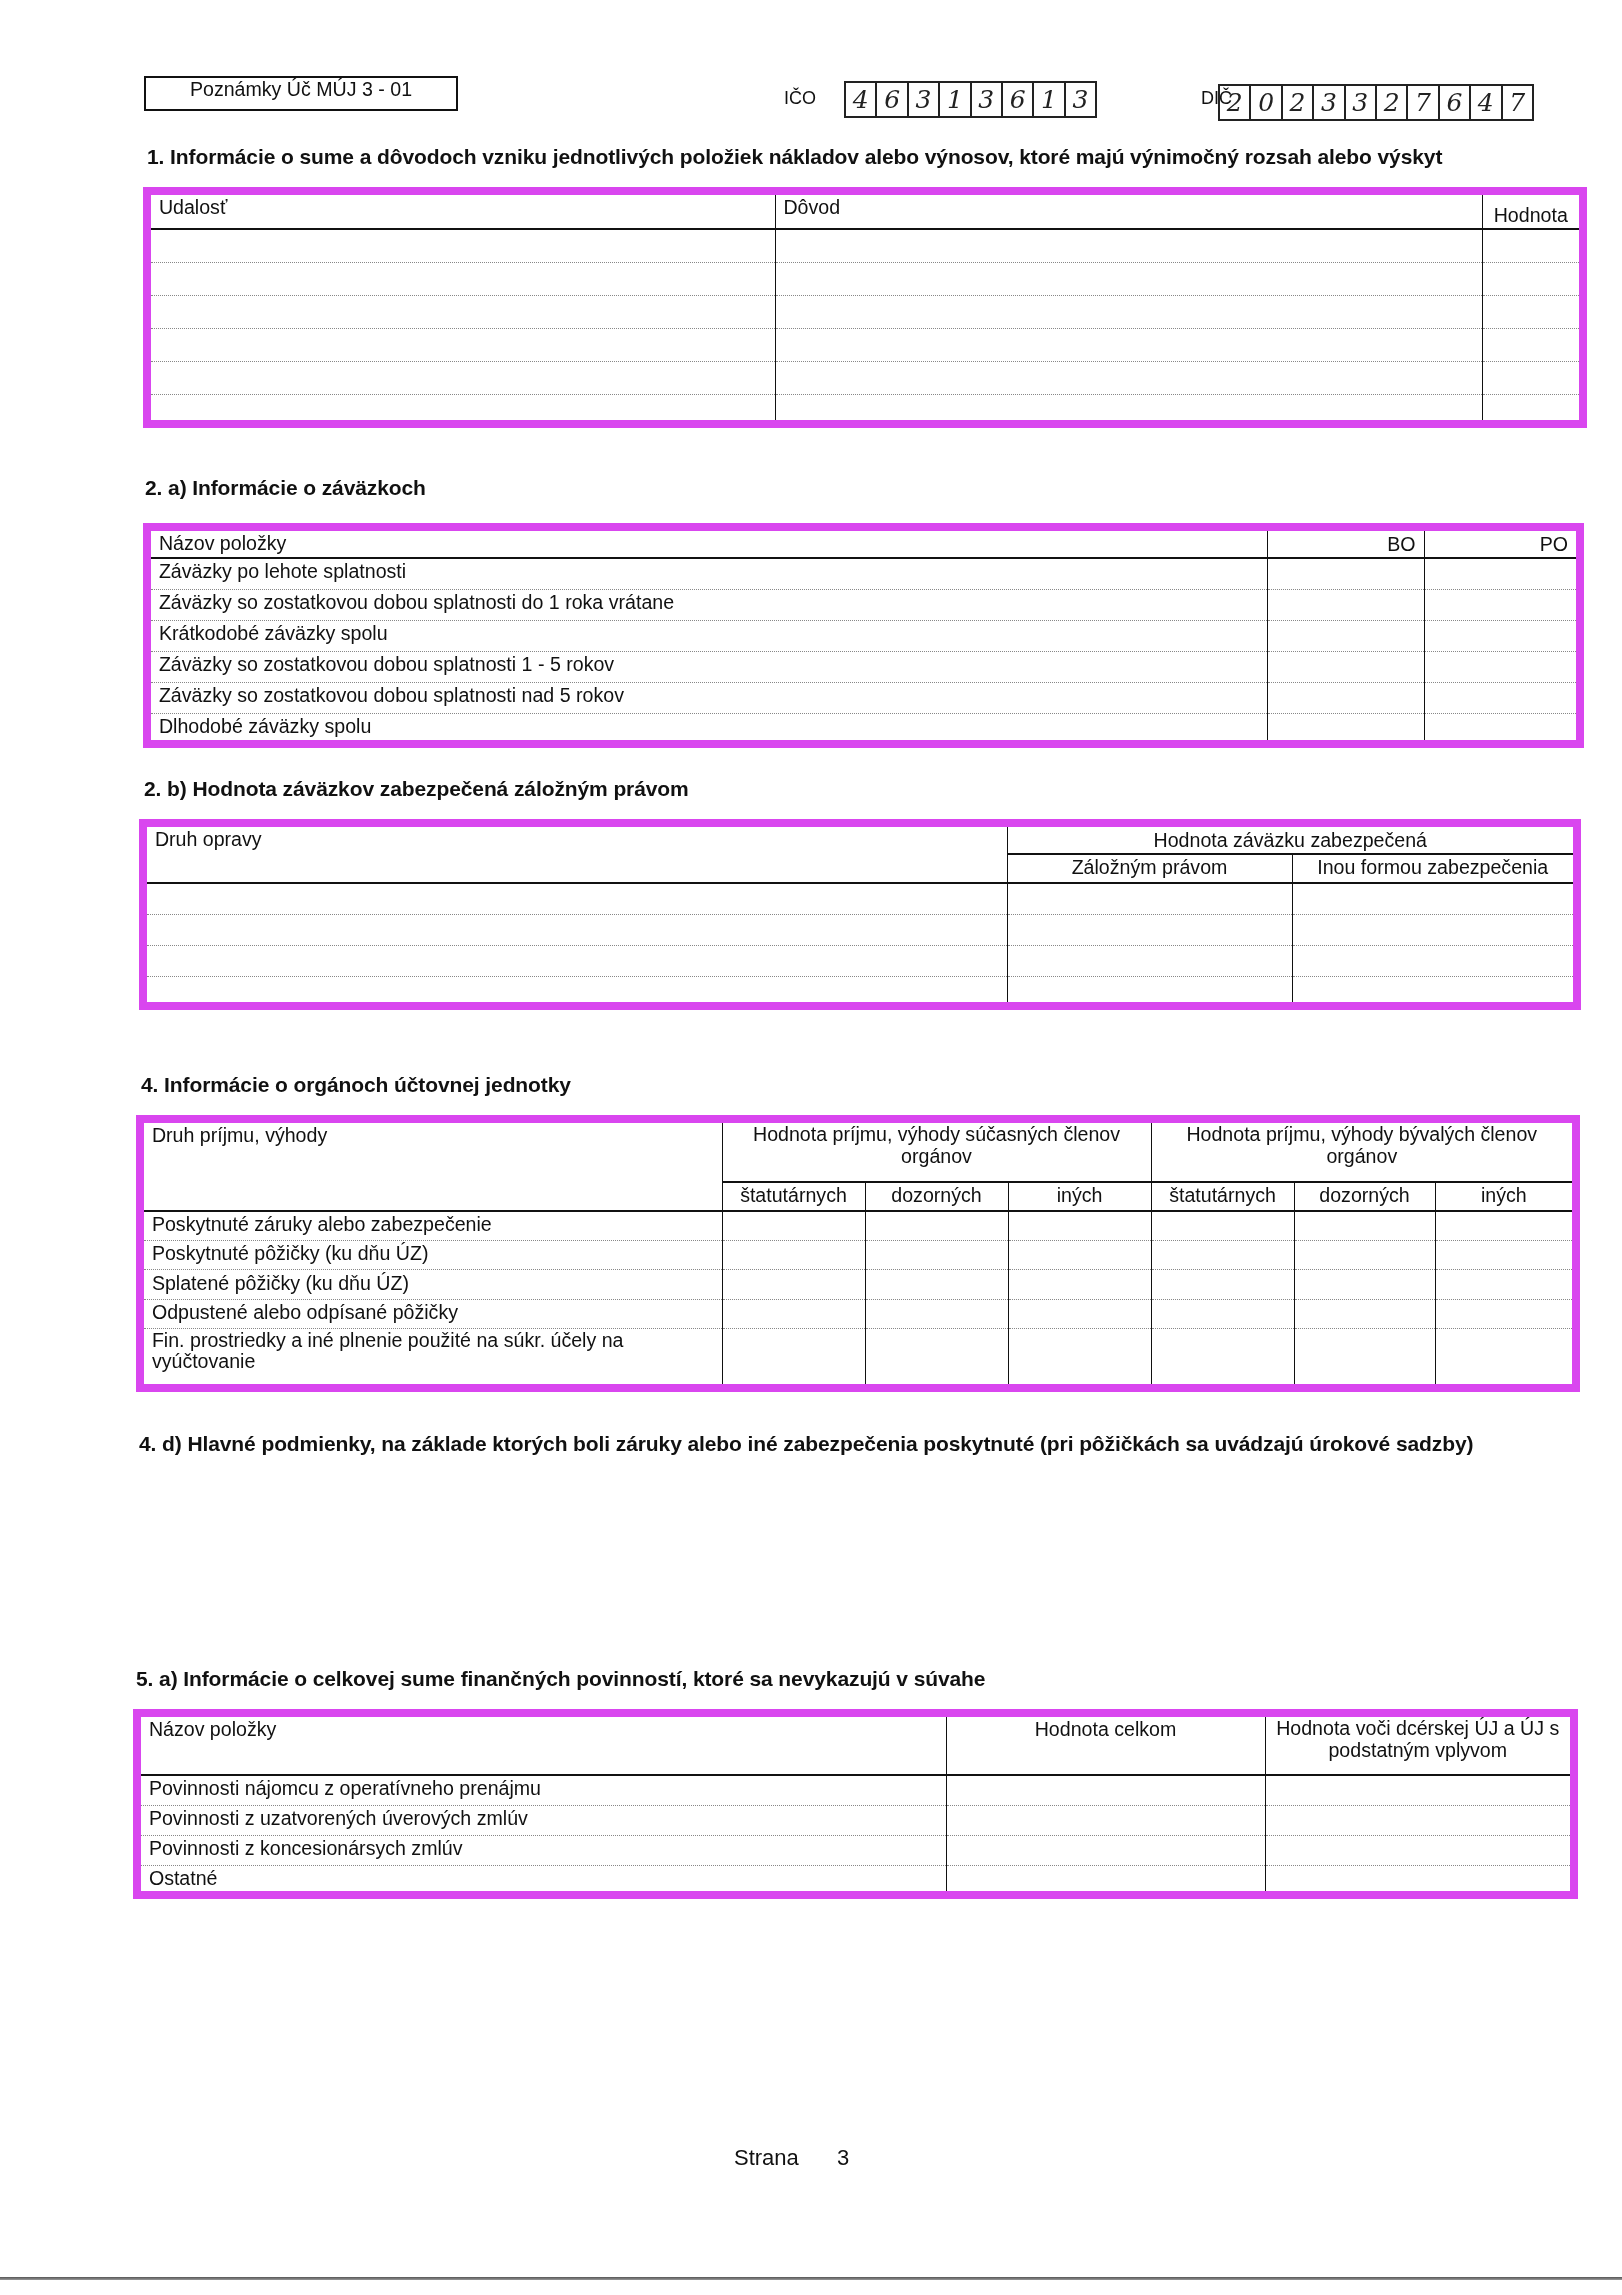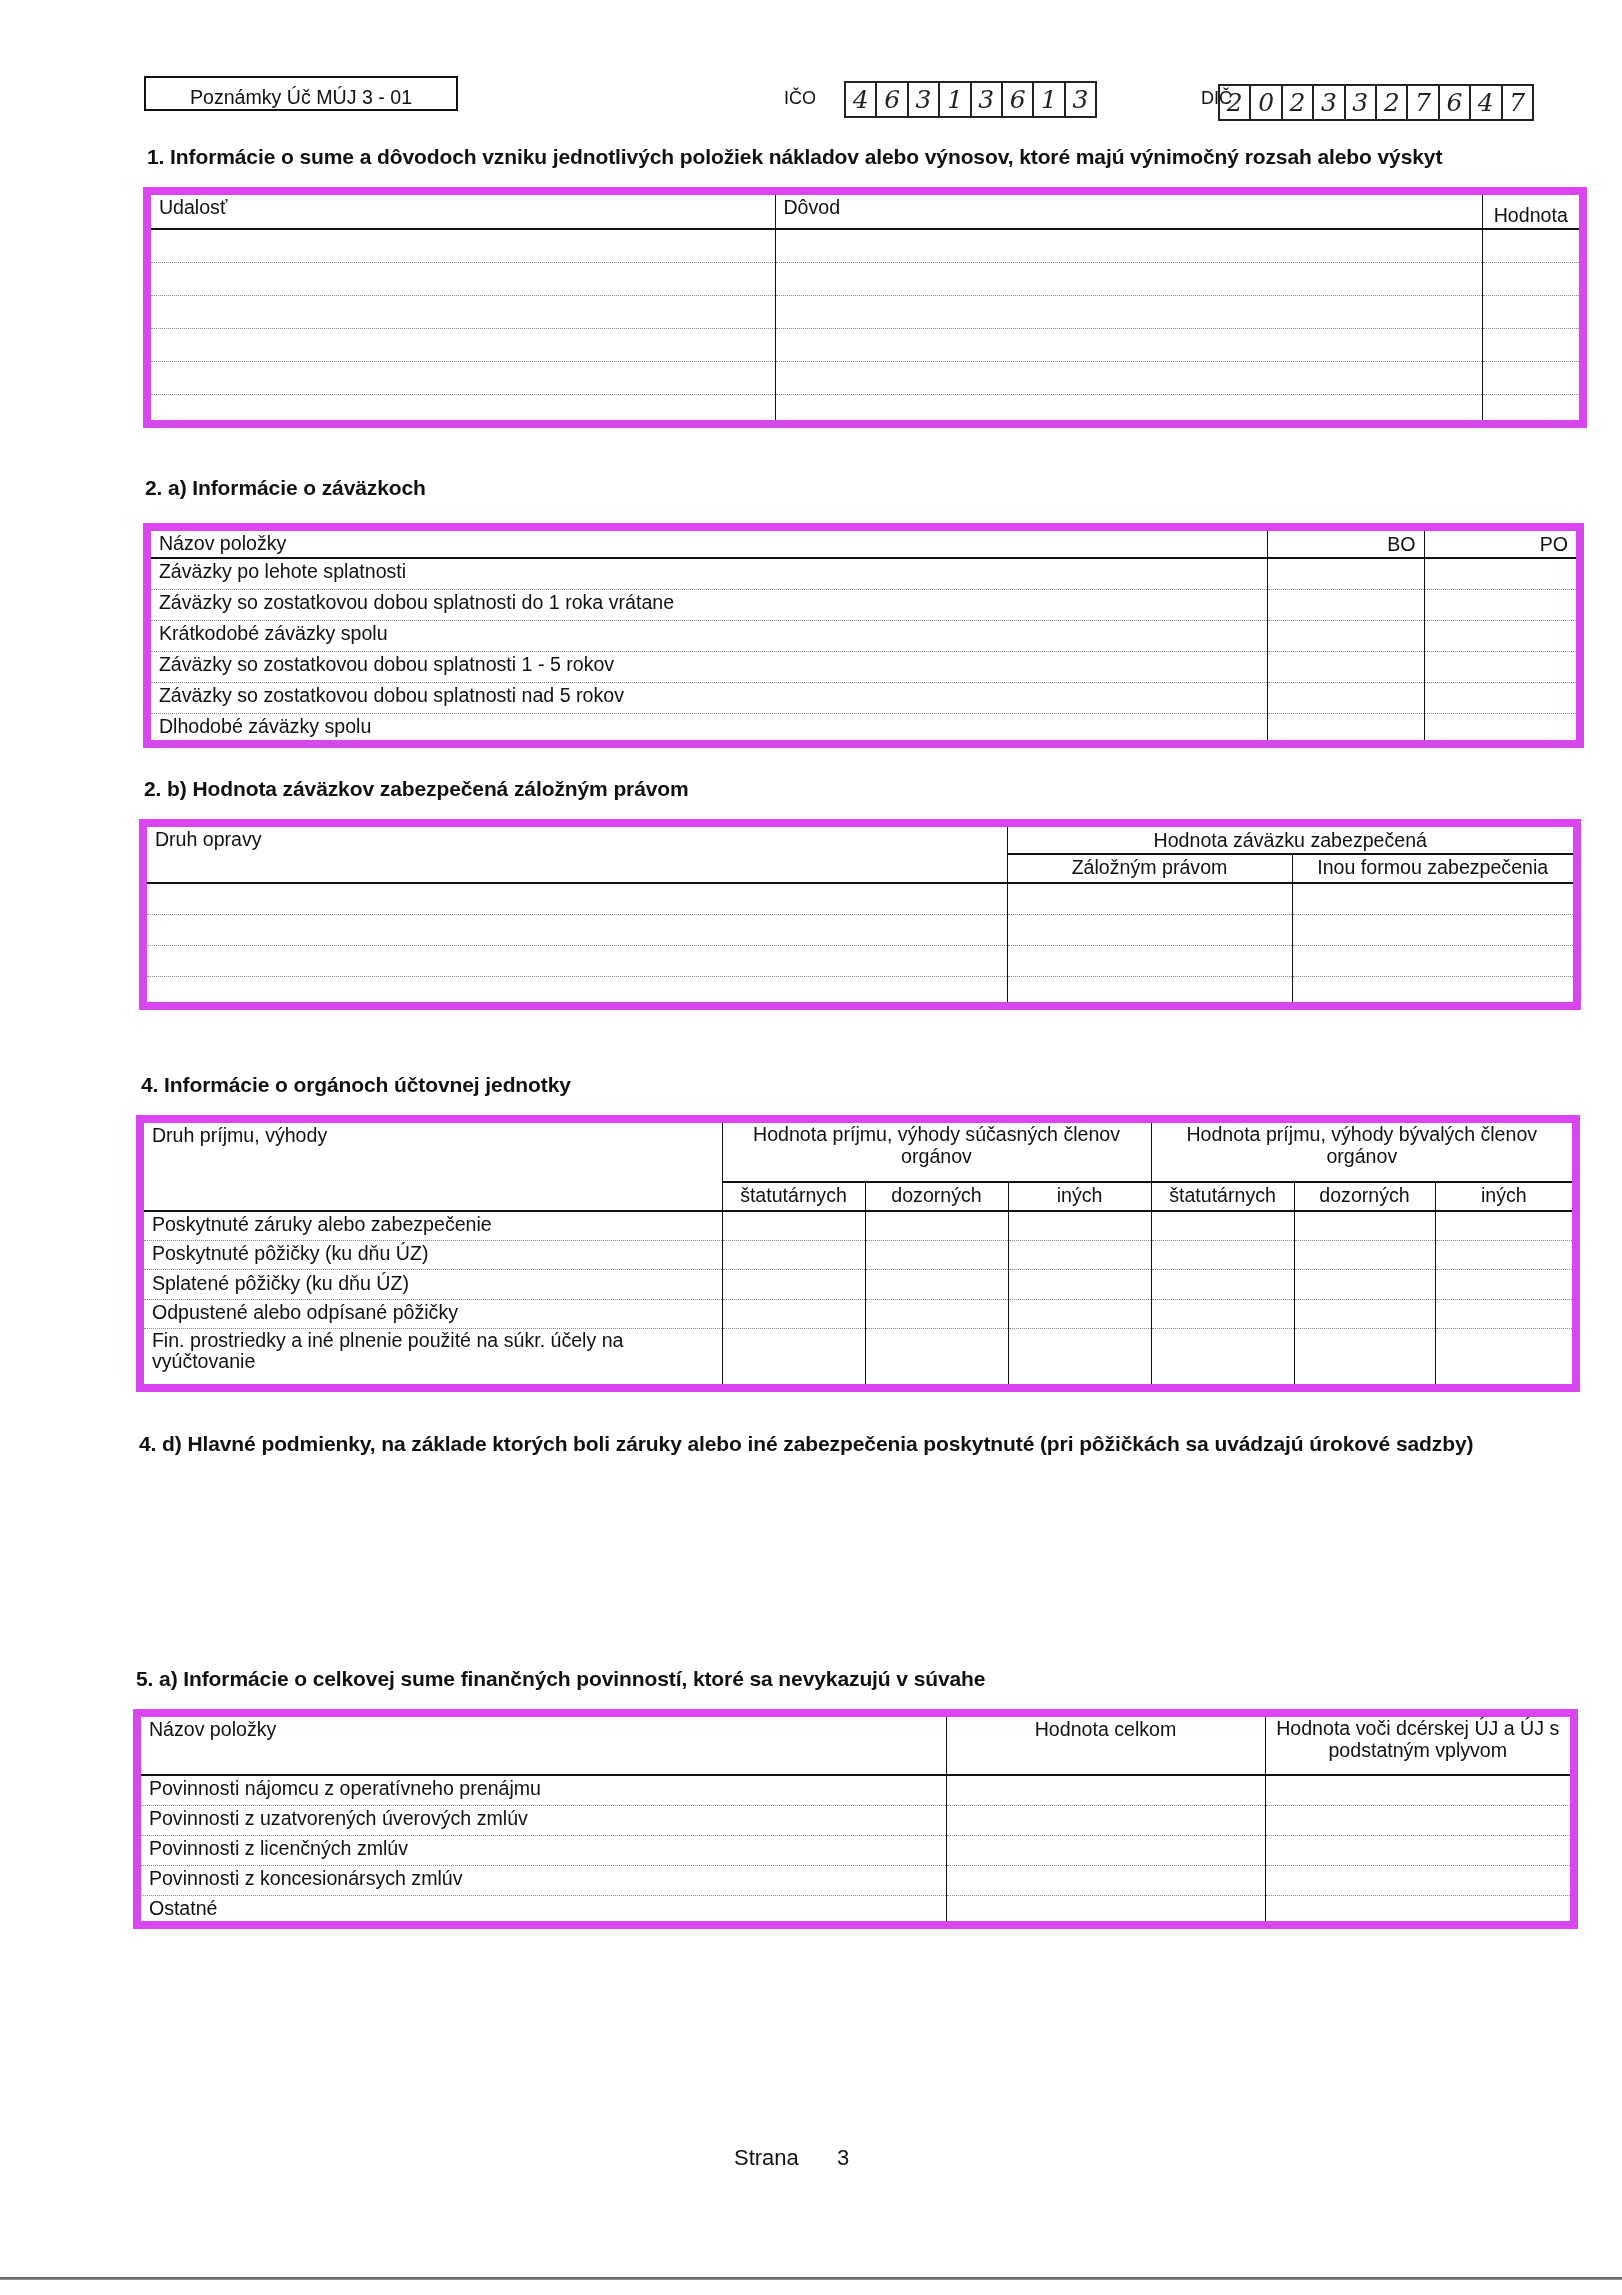--- a/index.html
+++ b/index.html
@@ -1,20 +1,20 @@
 <!DOCTYPE html>
 <html style="font-size:10.5px"><head>
 <meta charset="utf-8">
 <style>
   html, body { margin: 0; padding: 0; background: #ffffff; }
   body { width: 1623px; height: 2295px; position: relative; overflow: hidden;
          font-family: "Liberation Sans", sans-serif; color: #111; }
   .abs { position: absolute; }
   .doc-code { left: 144px; top: 76px; width: 314px; height: 35px; border: 2px solid #111;
-              font-size: 19.6px; display: flex; align-items: flex-end; justify-content: center; box-sizing: border-box; }
+              font-size: 19.6px; display: flex; align-items: flex-start; justify-content: center; box-sizing: border-box; }
   .id-label { font-size: 18px; }
   .digits { display: flex; border-top: 2px solid #222; border-bottom: 2px solid #222; border-left: 2px solid #222; }
   .digit { width: 29.4px; height: 33px; border-right: 2px solid #222; display: flex; align-items: center; justify-content: center;
            font-family: "DejaVu Serif", serif; font-style: italic; font-size: 25px; color: #222; }
   .section-title { font-size: 21px; font-weight: bold; letter-spacing: -0.1px; }
   table.form { position: absolute; border-collapse: collapse; border: 8px solid #d946ef; font-size: 19.6px; table-layout: fixed; }
   table.form td, table.form th { border-left: 1.3px solid #111; border-right: 1.3px solid #111; padding: 1.3px 7.9px; vertical-align: top;
                                  font-weight: normal; text-align: left; overflow: hidden; }
   table.form tr.hdr th { border-bottom: 2px solid #111; }
   table.form tr.row td { border-bottom: 1.3px dotted #888; }
@@ -284,25 +284,20 @@
         <td>Povinnosti nájomcu z operatívneho prenájmu</td>
         <td></td>
         <td></td>
       </tr>
   <tr class="row" style="height:30px;">
         <td>Povinnosti z uzatvorených úverových zmlúv</td>
         <td></td>
         <td></td>
       </tr>
   <tr class="row" style="height:30px;">
-        <td>Povinnosti z licenčných zmlúv</td>
-        <td></td>
-        <td></td>
-      </tr>
-  <tr class="row" style="height:30px;">
         <td>Povinnosti z koncesionársych zmlúv</td>
         <td></td>
         <td></td>
       </tr>
   <tr class="row last" style="height:30px;">
         <td>Ostatné</td>
         <td></td>
         <td></td>
       </tr>
 </tbody>

